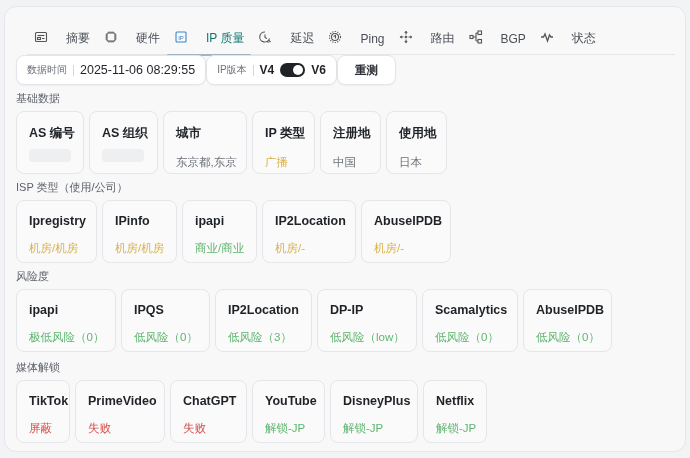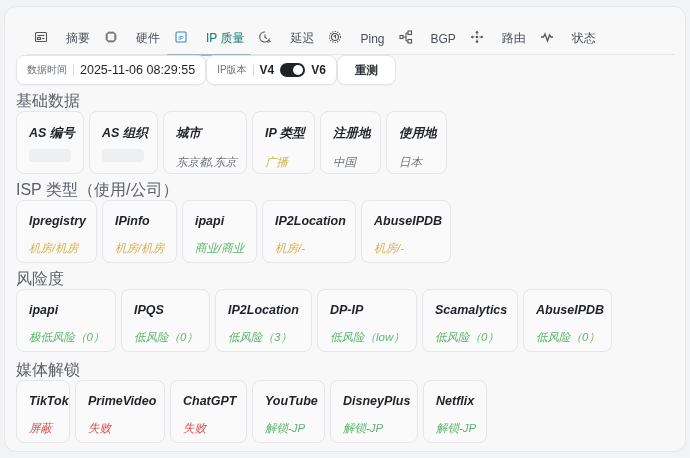--- a/index.html
+++ b/index.html
@@ -34,27 +34,26 @@
   .tbox .val { font-size: 12.5px; color: #1f2328; }
   .tbox .v { font-size: 12px; font-weight: bold; color: #1f2328; }
   .toggle {
     width: 25px; height: 14px; background: #1f2328; border-radius: 7px; position: relative; cursor: pointer;
   }
   .toggle::after {
     content: ""; position: absolute; right: 2px; top: 2px; width: 10px; height: 10px; background: #fff; border-radius: 50%;
   }
   .btn { font-size: 11.5px; color: #2c3036; font-weight: bold; cursor: pointer; padding: 0 8px; }
   .section-title {
-    position: absolute; left: 16px; font-size: 16px; color: #5c616a;
+    position: absolute; left: 16px; font-size: 11px; color: #5c616a;
   }
   .row { position: absolute; left: 16px; display: flex; gap: 5px; }
   .card {
     background: #fafafa; border: 1px solid #e4e6e9; border-radius: 8px; height: 63px;
     padding: 13px 12px 0 12px;
-    font-style: italic;
   }
   .card .ct { font-size: 12.5px; font-weight: bold; color: #1f2328; white-space: nowrap; }
   .card .cv { font-size: 11.5px; margin-top: 13px; white-space: nowrap; }
   .grey { color: #6b7079; }
   .yellow { color: #d9b24a; }
   .green { color: #5fb56f; }
   .red { color: #d9534f; }
   .placeholder { width: 58px; height: 13px; border-radius: 4px; background: #eeeff1; margin-top: 7px; }
 </style>
 </head>
@@ -97,34 +96,34 @@
     <div class="tab">
       <span><svg viewBox="0 0 14 14" fill="none" stroke="#555" stroke-width="1.1">
             <circle cx="7" cy="7" r="3.5"></circle>
             <circle cx="7" cy="7" r="5.5" stroke-dasharray="1.2 1.3"></circle>
             <path d="M5.5 6.5l2 -1v3"></path>
           </svg></span>
       <span>Ping</span>
     </div>
     <div class="tab">
       <span><svg viewBox="0 0 14 14" fill="none" stroke="#555" stroke-width="1.1">
+            <path d="M7 1.5v3M7 9.5v3M1.5 7h3M9.5 7h3"></path>
+            <path d="M5.8 2.8L7 1.5l1.2 1.3M5.8 11.2L7 12.5l1.2-1.3M2.8 5.8L1.5 7l1.3 1.2M11.2 5.8L12.5 7l-1.3 1.2"></path>
+            <circle cx="7" cy="7" r="0.8" fill="#555"></circle>
+          </svg></span>
+      <span>路由</span>
+    </div>
+    <div class="tab">
+      <span><svg viewBox="0 0 14 14" fill="none" stroke="#555" stroke-width="1.1">
             <rect x="1" y="5.5" width="3" height="3"></rect>
             <rect x="9" y="1" width="3.5" height="3.5"></rect>
             <rect x="9" y="9.5" width="3.5" height="3.5"></rect>
             <path d="M4 7h3M7 3v8M7 3h2M7 11h2"></path>
           </svg></span>
       <span>BGP</span>
-    </div>
-    <div class="tab">
-      <span><svg viewBox="0 0 14 14" fill="none" stroke="#555" stroke-width="1.1">
-            <path d="M7 1.5v3M7 9.5v3M1.5 7h3M9.5 7h3"></path>
-            <path d="M5.8 2.8L7 1.5l1.2 1.3M5.8 11.2L7 12.5l1.2-1.3M2.8 5.8L1.5 7l1.3 1.2M11.2 5.8L12.5 7l-1.3 1.2"></path>
-            <circle cx="7" cy="7" r="0.8" fill="#555"></circle>
-          </svg></span>
-      <span>路由</span>
     </div>
     <div class="tab">
       <span><svg viewBox="0 0 14 14" fill="none" stroke="#555" stroke-width="1.3">
             <path d="M1 7h2.5l1.5-3 2.5 7 2-6 1.5 2H13"></path>
           </svg></span>
       <span>状态</span>
     </div>
   </div>
 
   <div class="toolbar" style="left:11px; top:48px;">

